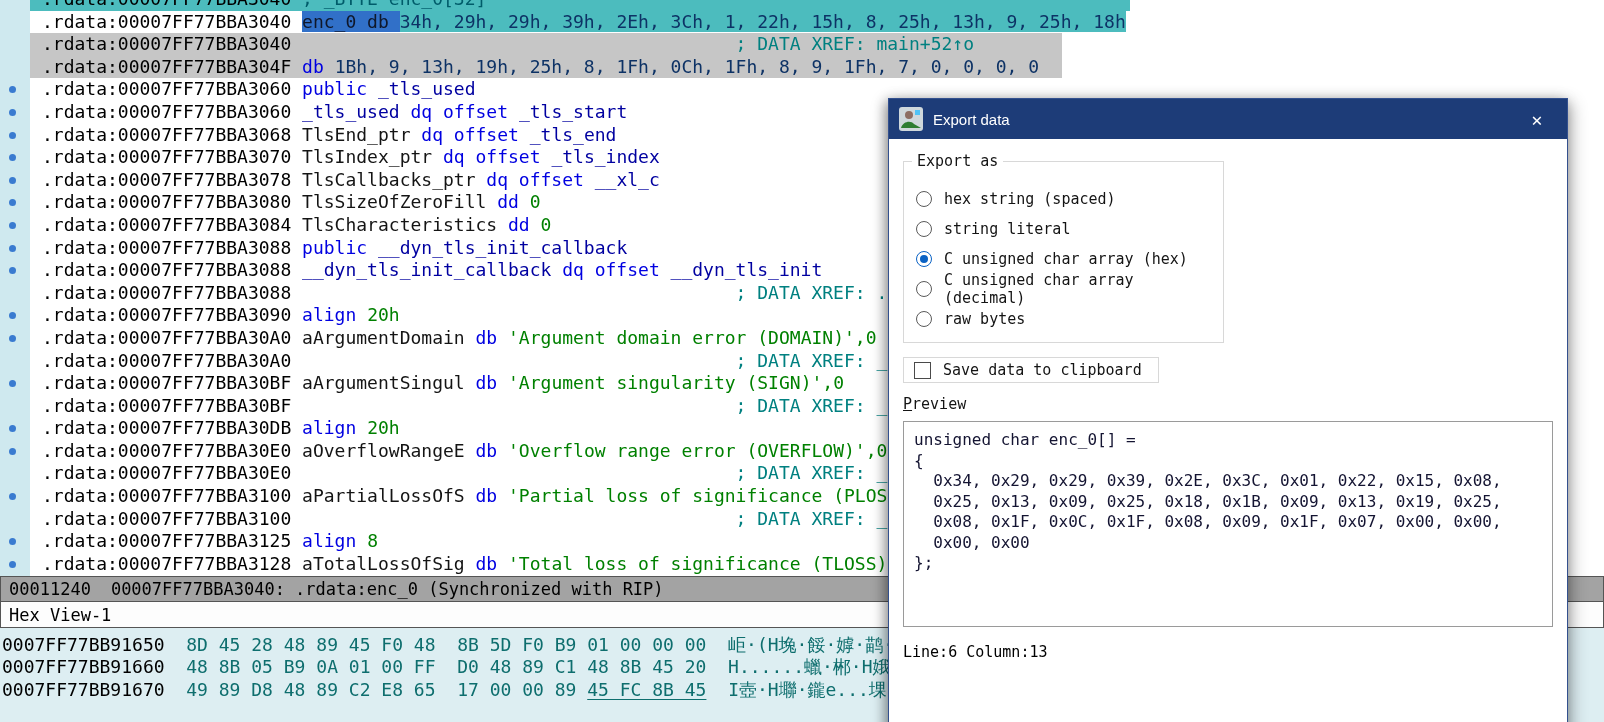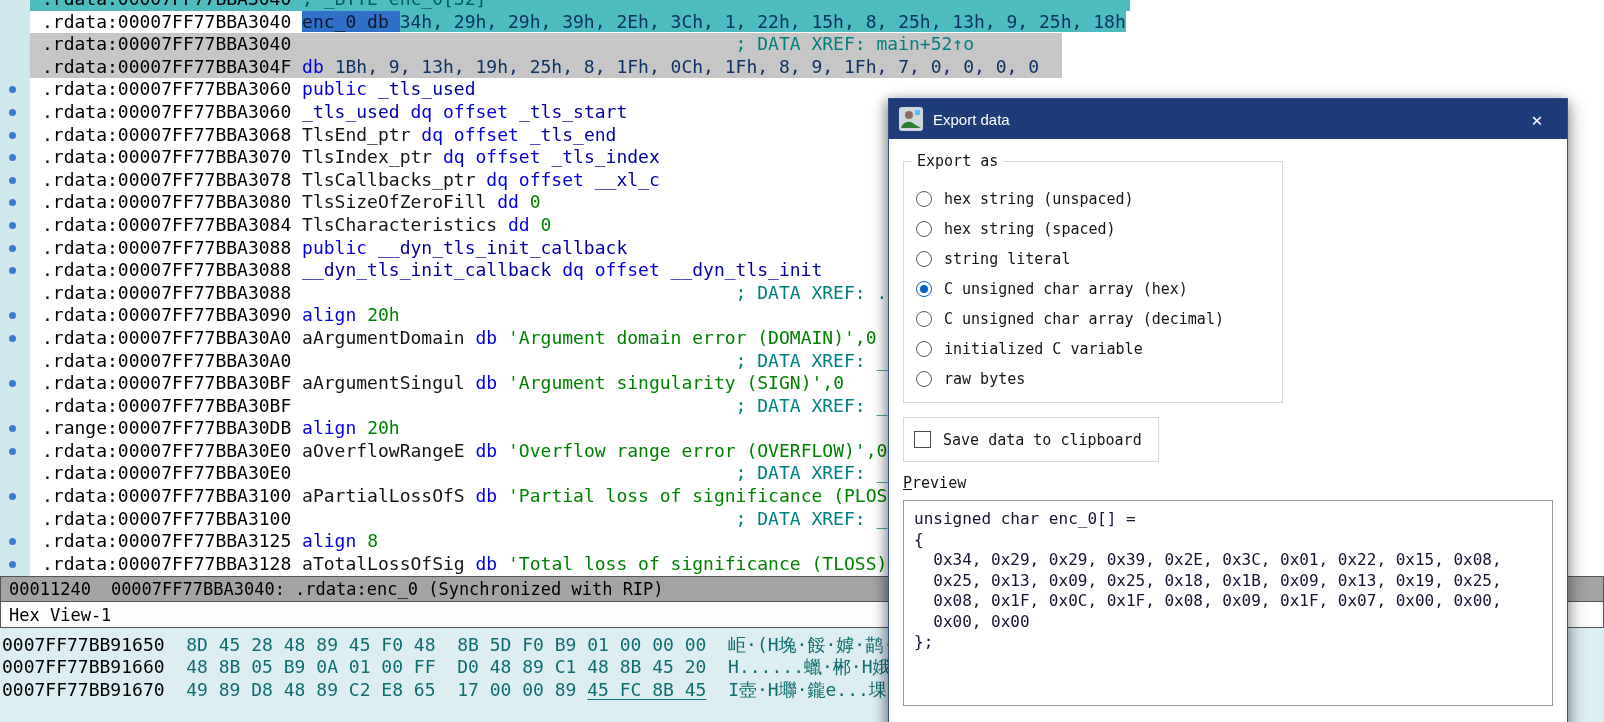--- a/index.html
+++ b/index.html
@@ -47,29 +47,29 @@
 
   
   .dialog{position:absolute;left:888px;top:98px;width:680px;height:640px;box-sizing:border-box;
           background:#ffffff;border:1px solid #33508e;z-index:10;
           box-shadow:-3px 3px 12px rgba(0,0,0,.35),3px 5px 16px rgba(0,0,0,.30);}
   .titlebar{height:40px;background:#1d3c78;display:flex;align-items:center;gap:10px;padding:0 10px;}
   .appicon{width:24px;height:24px;flex:none;display:inline-block;}
   .dlgtitle{flex:1;color:#ffffff;font-family:"Liberation Sans",sans-serif;font-size:15px;}
   .closebtn{color:#ffffff;font-size:18px;width:40px;text-align:center;cursor:pointer;flex:none;}
   .dlgbody{padding:12px 14px 0 14px;font-size:15px;color:#141414;}
-  .groupbox{position:relative;margin-top:10px;width:380px;box-sizing:border-box;
+  .groupbox{position:relative;margin-top:10px;width:321px;box-sizing:border-box;
             border:1px solid #d8d8d8;padding:22px 12px 8px 12px;}
   .gblabel{position:absolute;top:-10px;left:8px;background:#ffffff;padding:0 5px;}
   .option{height:30px;display:flex;align-items:center;gap:12px;}
   .radio{position:relative;width:16px;height:16px;border:1px solid #5a5a5a;border-radius:50%;
          background:#fff;flex:none;box-sizing:border-box;}
   .radio.selected{border:1px solid #0a62c4;}
   .radio.selected::after{content:"";position:absolute;inset:3px;border-radius:50%;background:#0a62c4;}
-  .clipbox{margin-top:14px;width:256px;height:45px;box-sizing:border-box;border:1px solid #d8d8d8;
+  .clipbox{margin-top:14px;width:256px;height:26px;box-sizing:border-box;border:1px solid #d8d8d8;
            display:flex;align-items:center;gap:12px;padding-left:10px;}
   .checkbox{width:17px;height:17px;border:1px solid #4a4a4a;background:#fff;flex:none;box-sizing:border-box;}
   .preview-label{margin-top:12px;height:20px;}
   .preview-label::first-letter{text-decoration:underline;}
   .preview-box{margin:6px 0 16px 0;height:206px;box-sizing:border-box;border:1px solid #9a9a9a;
                background:#ffffff;padding:8px 10px;font-family:"DejaVu Sans Mono","Liberation Mono",monospace;
                font-size:16px;line-height:20.5px;color:#141432;overflow:hidden;}
   .dlgstatus{margin-top:6px;font-size:15px;color:#000;}
 </style>
 </head>
@@ -90,21 +90,21 @@
       <div class="drow"><span class="gdot"></span><span class="seg c-a">.rdata:00007FF77BBA3080</span><span class="seg c-w"> </span><span class="seg c-n">TlsSizeOfZeroFill</span><span class="seg c-w"> </span><span class="seg c-k">dd</span><span class="seg c-w"> </span><span class="seg c-m">0</span></div>
       <div class="drow"><span class="gdot"></span><span class="seg c-a">.rdata:00007FF77BBA3084</span><span class="seg c-w"> </span><span class="seg c-n">TlsCharacteristics</span><span class="seg c-w"> </span><span class="seg c-k">dd</span><span class="seg c-w"> </span><span class="seg c-m">0</span></div>
       <div class="drow"><span class="gdot"></span><span class="seg c-a">.rdata:00007FF77BBA3088</span><span class="seg c-w"> </span><span class="seg c-k">public</span><span class="seg c-w"> </span><span class="seg c-p">__dyn_tls_init_callback</span></div>
       <div class="drow"><span class="gdot"></span><span class="seg c-a">.rdata:00007FF77BBA3088</span><span class="seg c-w"> </span><span class="seg c-p">__dyn_tls_init_callback</span><span class="seg c-w"> </span><span class="seg c-k">dq offset</span><span class="seg c-w"> </span><span class="seg c-p">__dyn_tls_init</span></div>
       <div class="drow"><span class="seg c-a">.rdata:00007FF77BBA3088</span><span class="seg c-pad"></span><span class="seg c-c">; DATA XREF: .</span></div>
       <div class="drow"><span class="gdot"></span><span class="seg c-a">.rdata:00007FF77BBA3090</span><span class="seg c-w"> </span><span class="seg c-k">align</span><span class="seg c-w"> </span><span class="seg c-m">20h</span></div>
       <div class="drow"><span class="gdot"></span><span class="seg c-a">.rdata:00007FF77BBA30A0</span><span class="seg c-w"> </span><span class="seg c-n">aArgumentDomain</span><span class="seg c-w"> </span><span class="seg c-k">db</span><span class="seg c-w"> </span><span class="seg c-s">'Argument domain error (DOMAIN)'</span><span class="seg c-m">,0</span></div>
       <div class="drow"><span class="seg c-a">.rdata:00007FF77BBA30A0</span><span class="seg c-pad"></span><span class="seg c-c">; DATA XREF: _</span></div>
       <div class="drow"><span class="gdot"></span><span class="seg c-a">.rdata:00007FF77BBA30BF</span><span class="seg c-w"> </span><span class="seg c-n">aArgumentSingul</span><span class="seg c-w"> </span><span class="seg c-k">db</span><span class="seg c-w"> </span><span class="seg c-s">'Argument singularity (SIGN)'</span><span class="seg c-m">,0</span></div>
       <div class="drow"><span class="seg c-a">.rdata:00007FF77BBA30BF</span><span class="seg c-pad"></span><span class="seg c-c">; DATA XREF: _</span></div>
-      <div class="drow"><span class="gdot"></span><span class="seg c-a">.range:00007FF77BBA30DB</span><span class="seg c-w"> </span><span class="seg c-k">align</span><span class="seg c-w"> </span><span class="seg c-m">20h</span></div>
+      <div class="drow"><span class="gdot"></span><span class="seg c-a">.rdata:00007FF77BBA30DB</span><span class="seg c-w"> </span><span class="seg c-k">align</span><span class="seg c-w"> </span><span class="seg c-m">20h</span></div>
       <div class="drow"><span class="gdot"></span><span class="seg c-a">.rdata:00007FF77BBA30E0</span><span class="seg c-w"> </span><span class="seg c-n">aOverflowRangeE</span><span class="seg c-w"> </span><span class="seg c-k">db</span><span class="seg c-w"> </span><span class="seg c-s">'Overflow range error (OVERFLOW)'</span><span class="seg c-m">,0</span></div>
       <div class="drow"><span class="seg c-a">.rdata:00007FF77BBA30E0</span><span class="seg c-pad"></span><span class="seg c-c">; DATA XREF: _</span></div>
       <div class="drow"><span class="gdot"></span><span class="seg c-a">.rdata:00007FF77BBA3100</span><span class="seg c-w"> </span><span class="seg c-n">aPartialLossOfS</span><span class="seg c-w"> </span><span class="seg c-k">db</span><span class="seg c-w"> </span><span class="seg c-s">'Partial loss of significance (PLOSS)'</span><span class="seg c-m">,0</span></div>
       <div class="drow"><span class="seg c-a">.rdata:00007FF77BBA3100</span><span class="seg c-pad"></span><span class="seg c-c">; DATA XREF: _</span></div>
       <div class="drow"><span class="gdot"></span><span class="seg c-a">.rdata:00007FF77BBA3125</span><span class="seg c-w"> </span><span class="seg c-k">align</span><span class="seg c-w"> </span><span class="seg c-m">8</span></div>
       <div class="drow"><span class="gdot"></span><span class="seg c-a">.rdata:00007FF77BBA3128</span><span class="seg c-w"> </span><span class="seg c-n">aTotalLossOfSig</span><span class="seg c-w"> </span><span class="seg c-k">db</span><span class="seg c-w"> </span><span class="seg c-s">'Total loss of significance (TLOSS)'</span><span class="seg c-m">,0</span></div>
     </div>
 
   <div class="status-strip">
     <span>00011240</span>
@@ -133,41 +133,33 @@
       </span>
       <span class="dlgtitle">Export data</span>
       <span class="closebtn">✕</span>
     </div>
     <div class="dlgbody">
       <div class="groupbox">
         <span class="gblabel">Export as</span>
         <div class="options">
             <div class="option">
               <span class="radio"></span>
-              <span>hex string (unspaced)</span>
-            </div>
-            <div class="option">
-              <span class="radio"></span>
               <span>hex string (spaced)</span>
             </div>
             <div class="option">
               <span class="radio"></span>
               <span>string literal</span>
             </div>
             <div class="option">
               <span class="radio selected"></span>
               <span>C unsigned char array (hex)</span>
             </div>
             <div class="option">
               <span class="radio"></span>
               <span>C unsigned char array (decimal)</span>
-            </div>
-            <div class="option">
-              <span class="radio"></span>
-              <span>initialized C variable</span>
             </div>
             <div class="option">
               <span class="radio"></span>
               <span>raw bytes</span>
             </div>
           </div>
       </div>
       <div class="clipbox">
         <span class="checkbox"></span>
         <span>Save data to clipboard</span>

